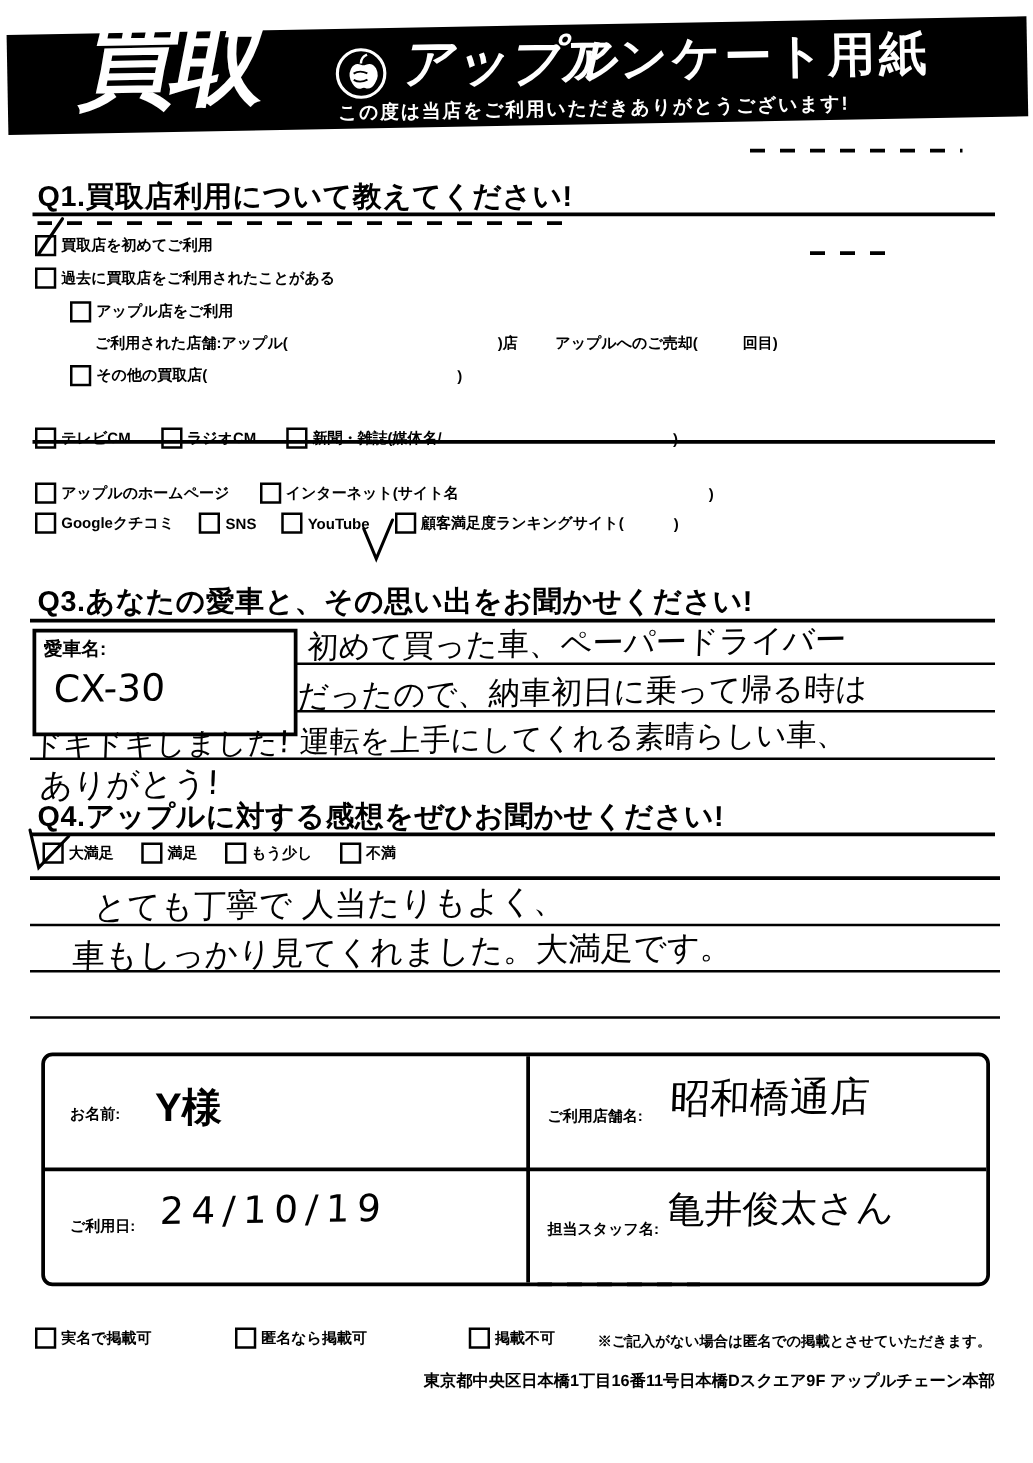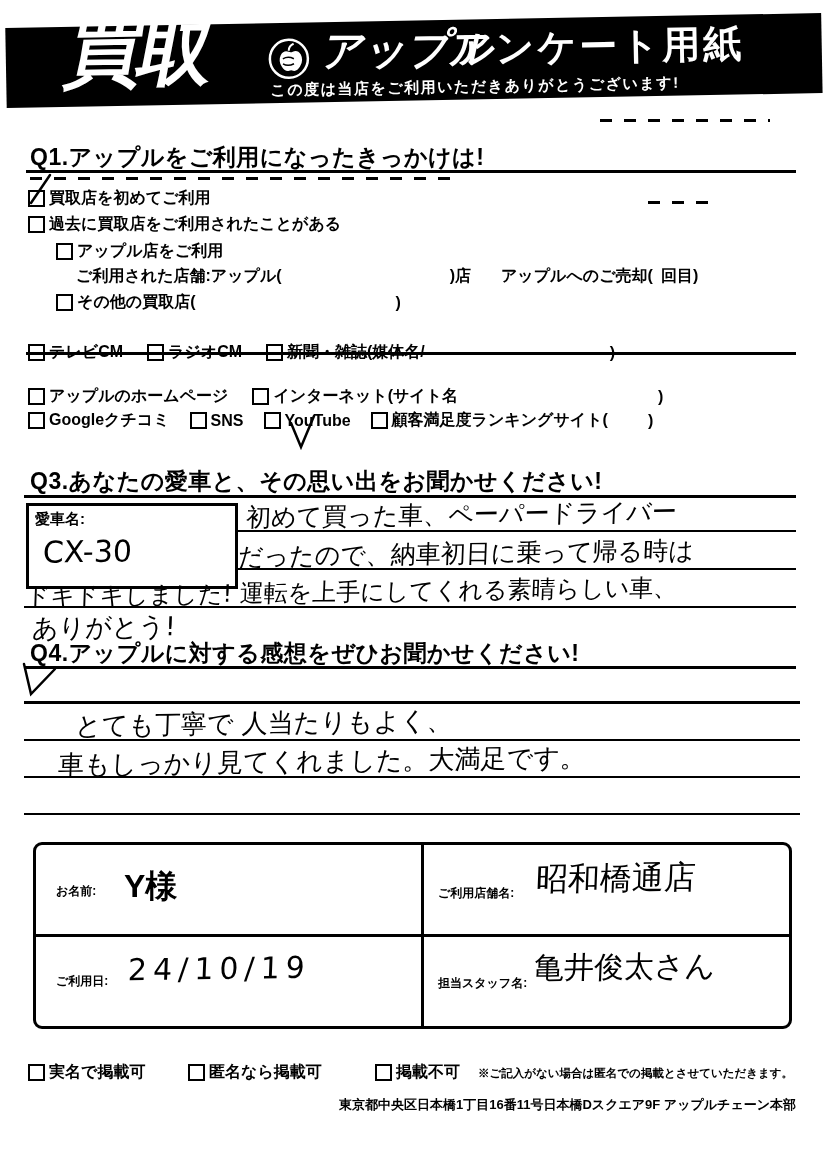--- a/index.html
+++ b/index.html
@@ -17,21 +17,21 @@
               letter-spacing:3px;white-space:nowrap;line-height:1;}
   .thanks{position:absolute;left:264px;top:58px;font-size:15px;font-weight:700;color:#fff;
           letter-spacing:1.5px;white-space:nowrap;}
   
   .qtitle{position:absolute;font-size:23px;font-weight:700;white-space:nowrap;letter-spacing:0.5px;}
   .hr{position:absolute;background:#000;height:3px;}
   .line{position:absolute;background:#000;height:2px;}
   .dashes{position:absolute;height:3px;
           background:repeating-linear-gradient(90deg,#000 0 12px,transparent 12px 24px);}
   
-  .row{position:absolute;display:flex;align-items:center;font-size:16px;font-weight:700;
+  .row{position:absolute;display:flex;align-items:center;font-size:12px;font-weight:700;
        white-space:nowrap;}
   .cb{display:inline-block;width:13px;height:13px;border:2px solid #000;margin-right:4px;flex:none;}
   
   .hand{position:absolute;font-family:"DejaVu Sans",sans-serif;font-weight:400;
         white-space:nowrap;transform:rotate(-0.8deg) skewX(-3deg);}
   
   .carbox{position:absolute;left:26px;top:503px;width:206px;height:80px;border:3px solid #000;}
   .carbox .lbl{position:absolute;left:6px;top:4px;font-size:15px;font-weight:700;}
   
   .table{position:absolute;left:33px;top:842px;width:753px;height:181px;border:3px solid #000;
@@ -54,42 +54,42 @@
       <path d="M15 20 q-3 6 1 12 q3 5 7 4 q2 -1 4 0 q4 1 7 -4 q4 -6 1 -12 q-3 -5 -8 -3 q-2 1 -4 0 q-5 -2 -8 3 Z" fill="#fff"></path>
       <path d="M23 16 q0 -5 5 -7" fill="none" stroke="#fff" stroke-width="2"></path>
       <path d="M17 24 q5 -3 11 0 M17 29 q5 3 11 0" fill="none" stroke="#000" stroke-width="1.5"></path>
     </svg>
     <div class="brand">アップル</div>
     <div class="sheettitle">アンケート用紙</div>
     <div class="thanks">この度は当店をご利用いただきありがとうございます!</div>
   </div>
   <div class="dashes" style="left:600px;top:119px;width:170px"></div>
 
-  <div class="qtitle" style="left:30px;top:142px">Q1.アップルをご利用になったきっかけは!</div>
+  <div class="qtitle" style="left:30px;top:142px">Q1.買取店利用について教えてください!</div>
   <div class="hr" style="left:26px;top:170px;width:770px"></div>
   <div class="dashes" style="left:30px;top:177px;width:430px"></div>
   <div class="dashes" style="left:648px;top:201px;width:62px"></div>
 
   <div class="row" style="left:28px;top:188px">
     <span class="cb"></span>
     <span>買取店を初めてご利用</span>
   </div>
   <div class="row" style="left:28px;top:214px">
     <span class="cb"></span>
     <span>過去に買取店をご利用されたことがある</span>
   </div>
   <div class="row" style="left:56px;top:241px">
     <span class="cb"></span>
     <span>アップル店をご利用</span>
   </div>
   <div class="row" style="left:76px;top:266px">
     <span>ご利用された店舗:アップル(</span>
     <span style="margin-left:168px">)店</span>
     <span style="margin-left:30px">アップルへのご売却(</span>
-    <span style="margin-left:8px">回目)</span>
+    <span style="margin-left:36px">回目)</span>
   </div>
   <div class="row" style="left:56px;top:292px">
     <span class="cb"></span>
     <span>その他の買取店(</span>
     <span style="margin-left:200px">)</span>
   </div>
 
   <div class="hr" style="left:26px;top:352px;width:770px"></div>
 
   <div class="row" style="left:28px;top:342px">
@@ -133,20 +133,30 @@
   <div class="line" style="left:24px;top:606px;width:772px"></div>
 
   <div class="hand" style="left:246px;top:498px;font-size:25px">初めて買った車、ペーパードライバー</div>
   <div class="hand" style="left:238px;top:537px;font-size:25px">だったので、納車初日に乗って帰る時は</div>
   <div class="hand" style="left:26px;top:576px;font-size:24px">ドキドキしました! 運転を上手にしてくれる素晴らしい車、</div>
   <div class="hand" style="left:32px;top:610px;font-size:26px">ありがとう!</div>
 
   <div class="qtitle" style="left:30px;top:638px">Q4.アップルに対する感想をぜひお聞かせください!</div>
   <div class="hr" style="left:24px;top:666px;width:772px"></div>
 
+  <div class="row" style="left:34px;top:674px">
+    <span class="cb"></span>
+    <span>大満足</span>
+    <span class="cb" style="margin-left:22px"></span>
+    <span>満足</span>
+    <span class="cb" style="margin-left:22px"></span>
+    <span>もう少し</span>
+    <span class="cb" style="margin-left:22px"></span>
+    <span>不満</span>
+  </div>
 
   <div class="hr" style="left:24px;top:701px;width:776px"></div>
   <div class="line" style="left:24px;top:739px;width:776px"></div>
   <div class="line" style="left:24px;top:776px;width:776px"></div>
   <div class="line" style="left:24px;top:813px;width:776px"></div>
 
   <div class="hand" style="left:75px;top:706px;font-size:26px">とても丁寧で 人当たりもよく、</div>
   <div class="hand" style="left:58px;top:744px;font-size:26px">車もしっかり見てくれました。大満足です。</div>
 
   <div class="table">

